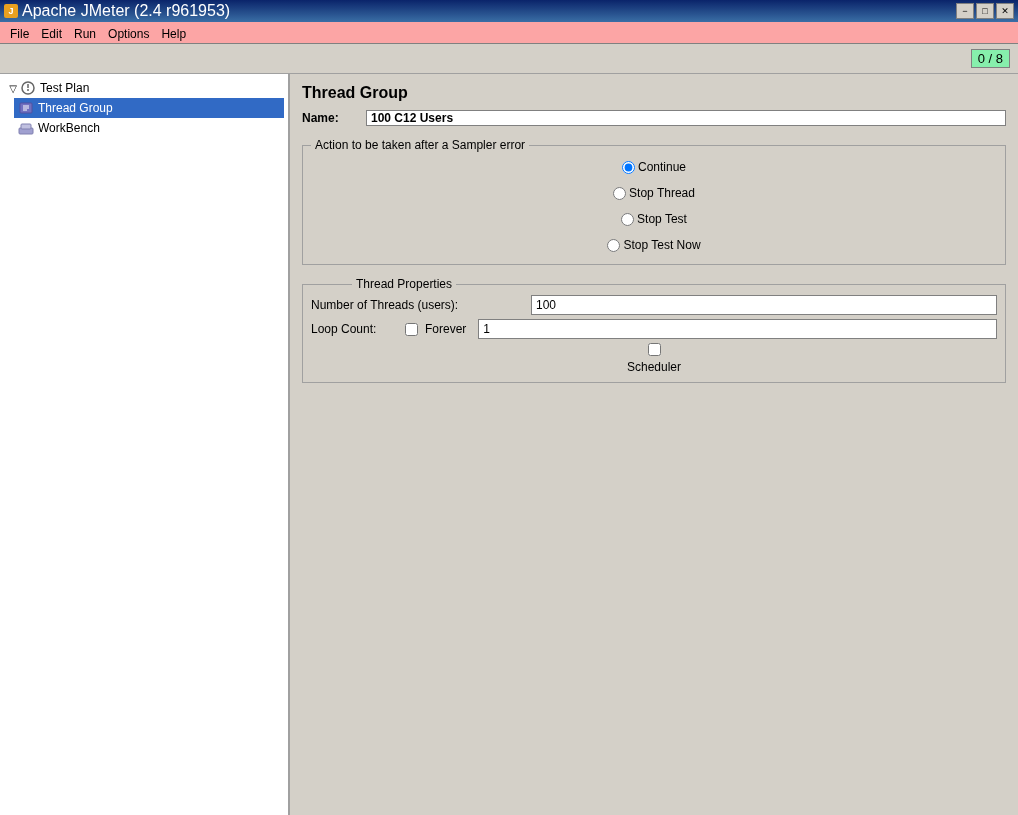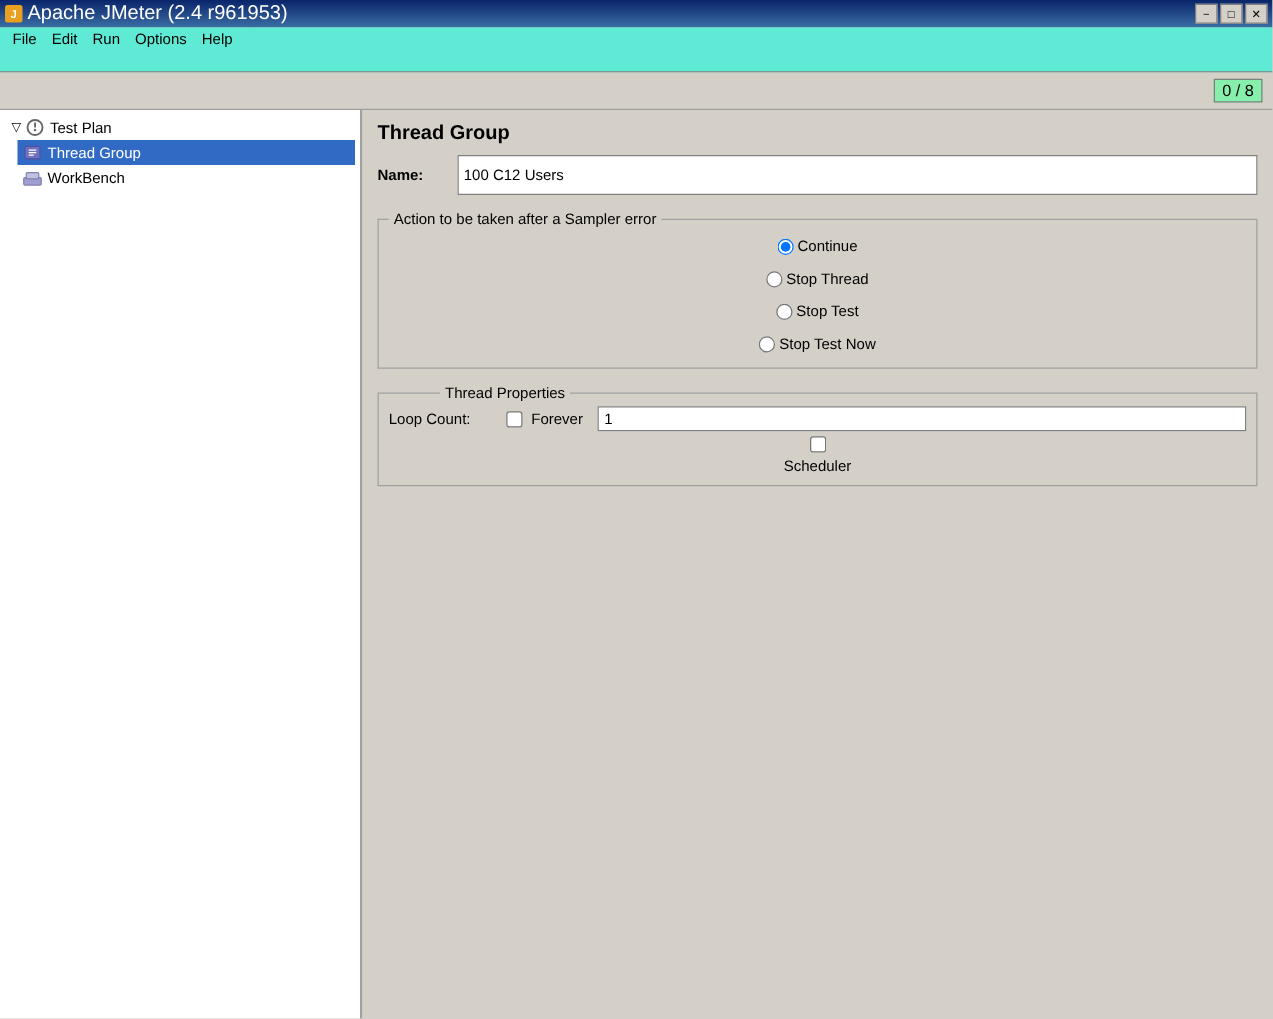--- a/index.html
+++ b/index.html
@@ -58,24 +58,24 @@
       display: flex;
       align-items: center;
       justify-content: center;
       font-size: 9px;
       cursor: pointer;
       color: #000;
     }
 
     
     .menu-bar {
-      background: #5eead4;
-      height: 36px;
-      display: flex;
-      align-items: flex-start;
+      background: #fca5a5;
+      height: 22px;
+      display: flex;
+      align-items: flex-end;
       padding: 0 4px;
       border-bottom: 1px solid #808080;
       flex-shrink: 0;
     }
     .menu-item {
       padding: 2px 6px;
       cursor: pointer;
       font-size: 12px;
     }
 
@@ -179,25 +179,26 @@
       margin-bottom: 4px;
     }
     .form-label {
       font-size: 12px;
       min-width: 60px;
       margin-right: 4px;
       font-weight: bold;
     }
     .form-input {
       flex: 1;
-      height: 32px;
+      height: 16px;
       border: 1px solid #808080;
       background: white;
       padding: 1px 4px;
       font-size: 12px;
+      font-weight: bold;
     }
 
     
     .fieldset-box {
       border: 1px solid #a0a0a0;
       background: #d4d0c8;
       margin: 4px 0;
       padding: 4px 8px 8px 8px;
     }
     .fieldset-legend {
@@ -383,20 +384,24 @@
               <span>Stop Test Now</span>
             </label>
           </div>
         </fieldset>
       </div>
 
       <div class="form-section">
         <fieldset class="thread-props-fieldset">
           <legend class="thread-props-legend">Thread Properties</legend>
 
+          <div class="prop-row">
+            <span class="prop-label">Number of Threads (users):</span>
+            <input class="prop-input" type="text" value="100" style="">
+          </div>
 
 
           <div class="prop-row">
             <div class="loop-row" style="width:100%; display:flex; align-items:center;">
               <span class="loop-label" style="min-width:90px;">Loop Count:</span>
               <input type="checkbox" class="loop-checkbox" style="">
               <span style="margin-right:8px; margin-left:3px;">Forever</span>
               <input class="loop-input" type="text" value="1" style="">
             </div>
           </div>

